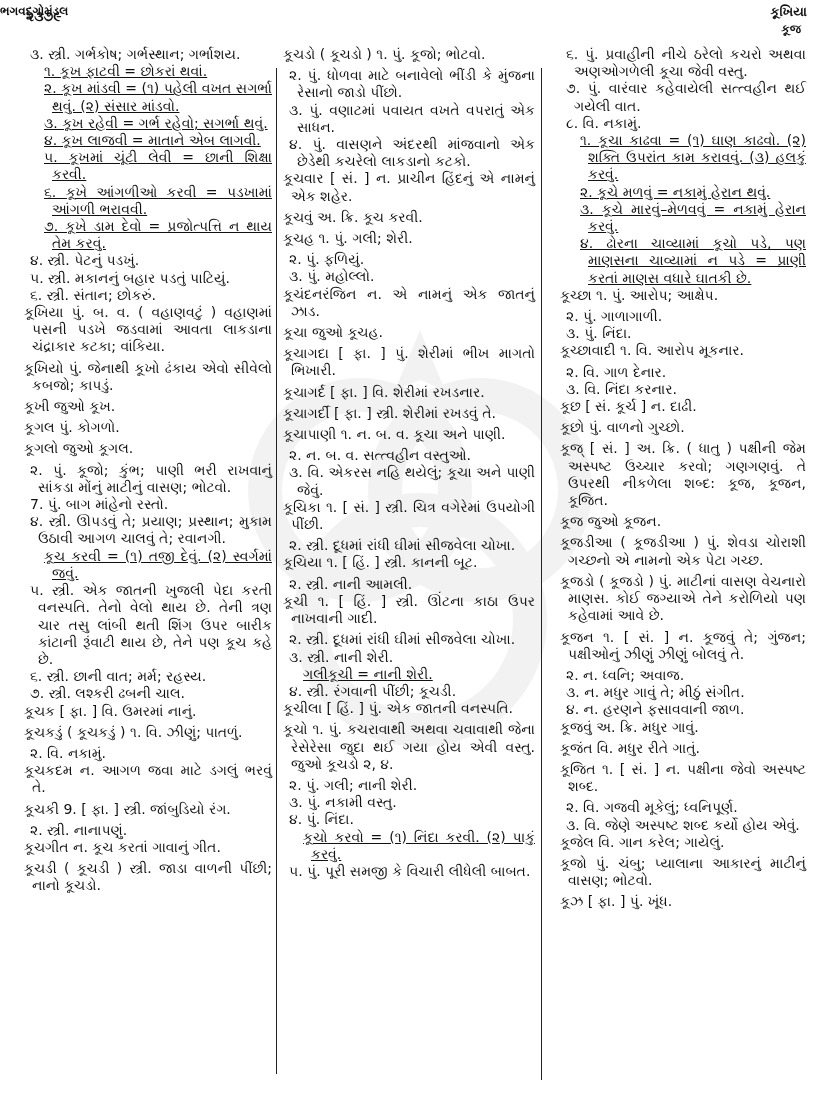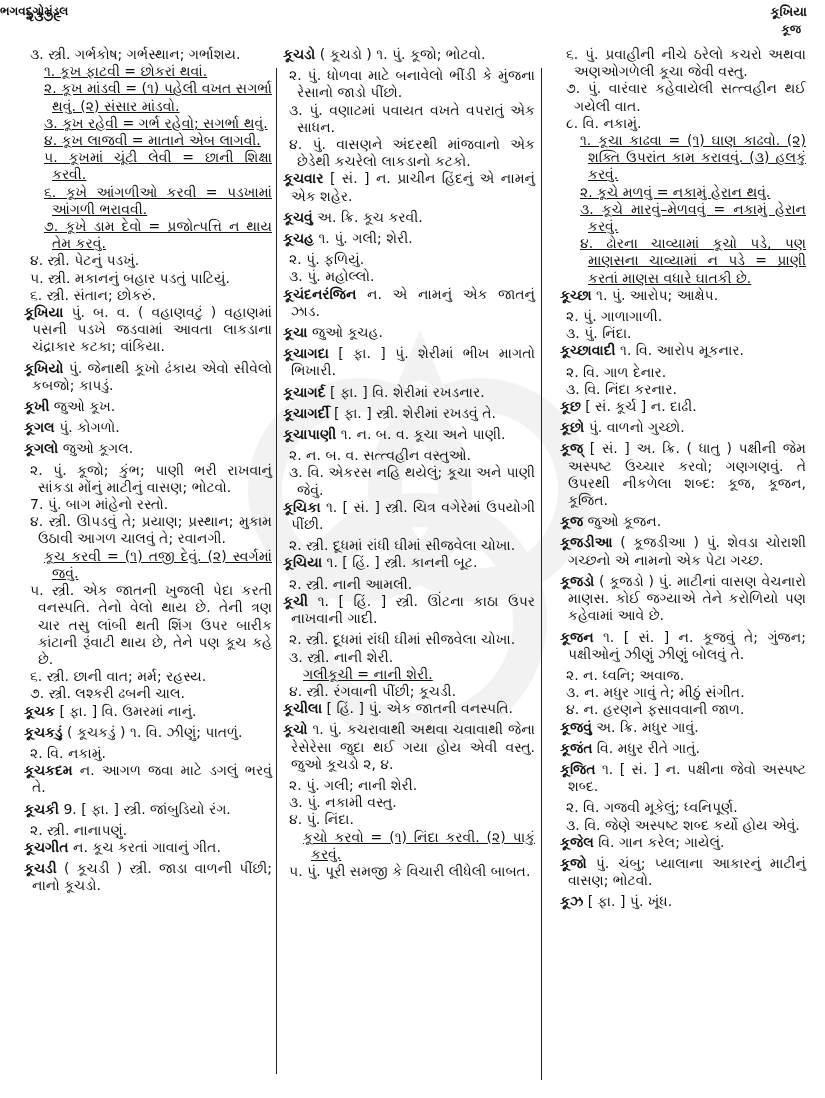--- a/index.html
+++ b/index.html
@@ -26,21 +26,21 @@
   }
   .col-1 { left: 24px; width: 248px; }
   .col-2 { left: 283px; width: 252px; }
   .col-3 { left: 560px; width: 246px; }
   .rule { position: absolute; width: 1px; background: #222; }
   .rule-1 { left: 276px; top: 68px; height: 1006px; }
   .rule-2 { left: 541px; top: 68px; height: 1012px; }
   .entry { margin: 0 0 4px 0; text-indent: -8px; padding-left: 8px; text-align: justify; }
   .sense { margin: 0; padding-left: 14px; text-indent: -8px; text-align: justify; }
   .sub { margin: 0; padding-left: 28px; text-indent: -8px; text-align: justify; text-decoration: underline; }
-  .hw { font-weight: bold; }
+  .hw { font-weight: normal; }
 </style>
 </head>
 <body>
 
 <svg class="watermark" viewBox="0 0 380 520">
   <g fill="none" stroke="#888" stroke-width="34">
     <circle cx="130" cy="200" r="95"></circle>
     <circle cx="250" cy="200" r="95"></circle>
     <circle cx="190" cy="330" r="110"></circle>
   </g>

